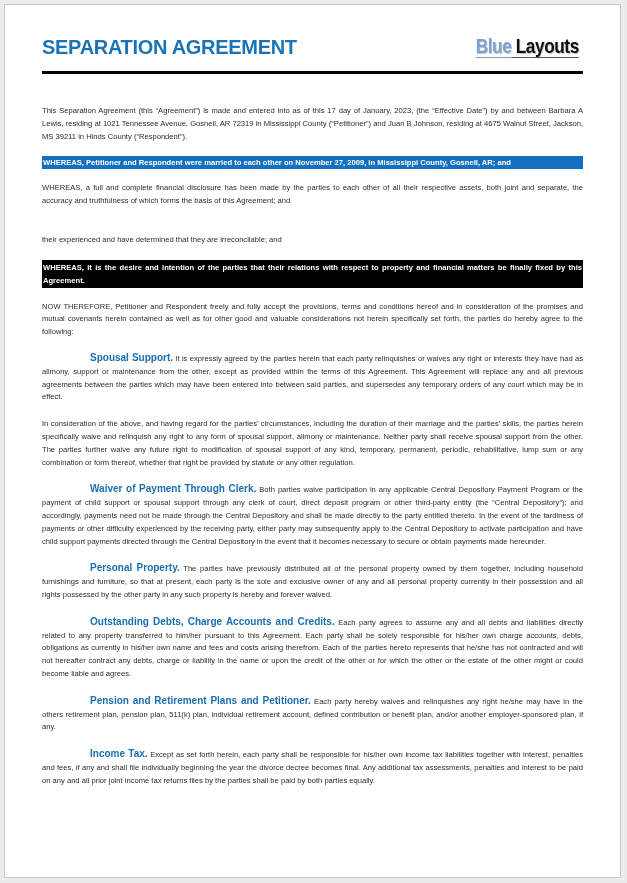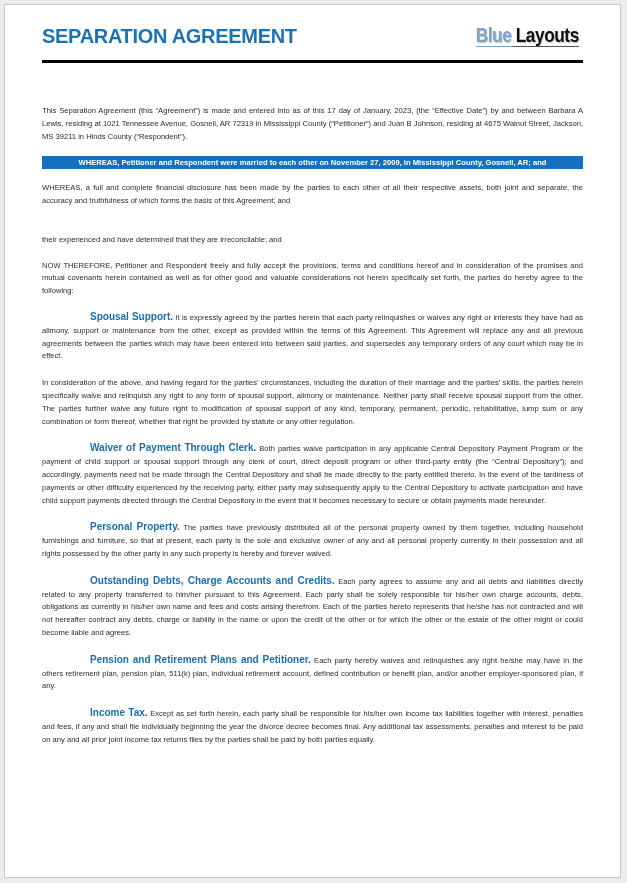--- a/index.html
+++ b/index.html
@@ -13,21 +13,21 @@
     .page {
       position: absolute;
       left: 4px; top: 4px;
       width: 617px; height: 874px;
       background: #ffffff;
       border: 1px solid #c8c8c8;
       box-sizing: border-box;
     }
     .header {
       position: absolute;
-      left: 37px; top: 10px;
+      left: 37px; top: 21px;
       width: 541px;
       height: 45px;
       border-bottom: 3px solid #000;
     }
     .title {
       position: absolute;
       left: 0; top: 10px;
       font-size: 20px;
       font-weight: bold;
       color: #1a73b5;
@@ -58,21 +58,21 @@
       text-align: justify;
     }
     .content p { margin: 0 0 13px 0; }
     .banner-blue {
       background: #1570c0;
       color: #fff;
       font-weight: bold;
       padding: 0 1px;
       margin: 0 0 13px 0;
       line-height: 13px;
-      text-align: center;
+      text-align: left;
     }
     .banner-black {
       background: #000;
       color: #fff;
       font-weight: bold;
       padding: 1px 1px;
       margin: 0 0 13px 0;
       line-height: 13px;
     }
     .plain-left { text-align: left; }
@@ -100,20 +100,21 @@
 
     <div class="banner-blue">WHEREAS, Petitioner and Respondent were married to each other on November 27, 2009, in Mississippi County, Gosnell,  AR; and</div>
 
     <p>WHEREAS, a full and complete financial disclosure has been made by the parties to each other of all their respective assets, both joint and separate, the accuracy and truthfulness of which forms the basis of this Agreement; and</p>
 
     <p class="plain-left">
       <br>
       <span>their experienced and have determined that they are irreconcilable; and</span>
     </p>
 
+    <div class="banner-black">WHEREAS, it is the desire and intention of the parties that their relations with respect to property and financial matters be finally fixed by this Agreement.</div>
 
     <p>NOW THEREFORE, Petitioner and Respondent freely and fully accept the provisions, terms and conditions hereof and in consideration of the promises and mutual covenants herein contained as well as for other good and valuable considerations not herein specifically set forth, the parties do hereby agree to the following:</p>
 
     <p class="sec">
       <span class="sec-head">Spousal Support.</span><span> It is expressly agreed by the parties herein that each party relinquishes or waives any right or interests they have had as alimony, support or maintenance from the other, except as provided within the terms of this Agreement. This Agreement will replace any and all previous agreements between the parties which may have been entered into between said parties, and supersedes any temporary orders of any court which may be in effect.</span>
     </p>
 
     <p class="sec">
       <span>In consideration of the above, and having regard for the parties’ circumstances, including the duration of their marriage and the parties’ skills, the parties herein specifically waive and relinquish any right to any form of spousal support, alimony or maintenance. Neither party shall receive spousal support from the other. The parties further waive any future right to modification of spousal support of any kind, temporary, permanent, periodic, rehabilitative, lump sum or any combination or form thereof, whether that right be provided by statute or any other regulation.</span>
     </p>

